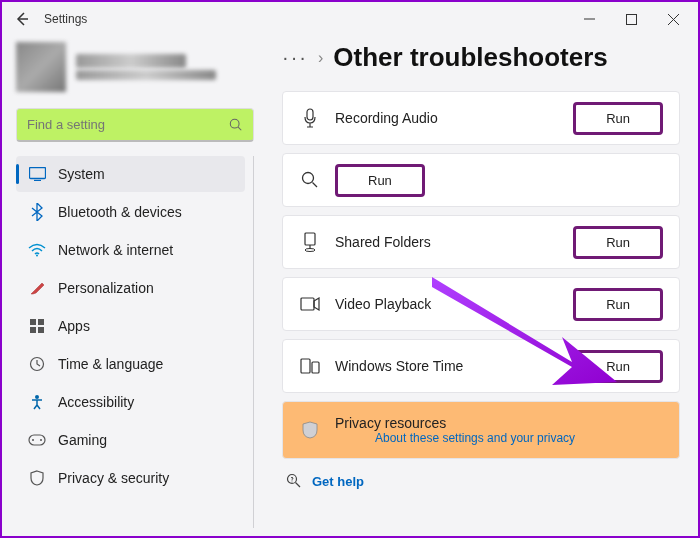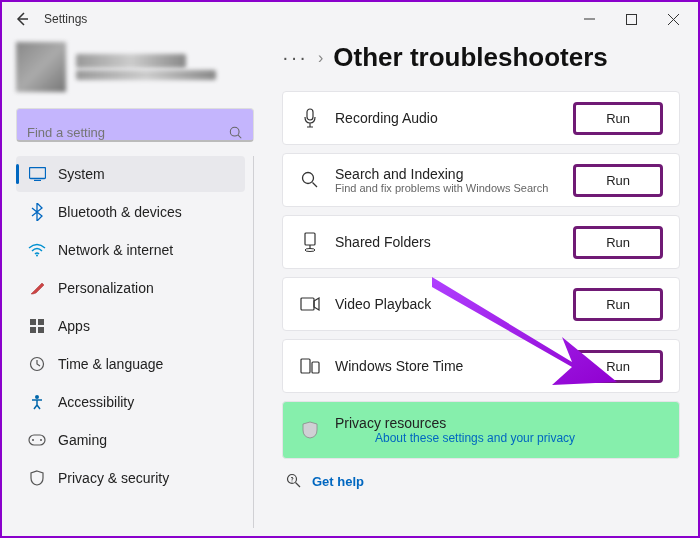--- a/index.html
+++ b/index.html
@@ -10,41 +10,41 @@
   .tb-controls { margin-left: auto; display: flex; }
   .tb-ctrl { width: 42px; height: 32px; display: flex; align-items: center; justify-content: center; color: #333; cursor: pointer; }
   .layout { display: flex; height: 500px; }
   .sidebar { width: 260px; padding: 0 8px 8px 14px; display: flex; flex-direction: column; }
   .profile { height: 62px; display: flex; align-items: center; gap: 10px; margin-bottom: 10px; }
   .avatar { width: 50px; height: 50px; background: linear-gradient(135deg,#888,#aaa,#777); filter: blur(2px); }
   .profile-text { display: flex; flex-direction: column; gap: 2px; }
   .blur-bar { height: 10px; background: linear-gradient(90deg,#999,#ccc,#888); filter: blur(2px); border-radius: 2px; }
   .blur-bar.top { width: 110px; height: 14px; }
   .blur-bar.bot { width: 140px; height: 10px; }
-  .search-box { height: 34px; background: #c4b5fd; border: 1px solid #ddd; border-radius: 4px; display: flex; align-items: flex-end; padding: 0 10px; margin-bottom: 14px; border-bottom: 2px solid #bbb; }
+  .search-box { height: 34px; background: #bef264; border: 1px solid #ddd; border-radius: 4px; display: flex; align-items: center; padding: 0 10px; margin-bottom: 14px; border-bottom: 2px solid #bbb; }
   .search-input { flex: 1; border: none; outline: none; font-size: 13px; color: #555; background: transparent; }
   .nav { flex: 1; overflow: hidden; border-right: 1px solid #d0d0d4; position: relative; }
   .nav-items { display: flex; flex-direction: column; gap: 2px; padding-right: 8px; }
   .nav-item { height: 36px; display: flex; align-items: center; gap: 12px; padding: 0 12px; border-radius: 4px; cursor: pointer; font-size: 14px; color: #222; }
   .nav-item.active { background: #e8e8ec; position: relative; }
   .nav-item.active::before { content: ""; position: absolute; left: 0; top: 8px; bottom: 8px; width: 3px; background: #0067c0; border-radius: 2px; }
   .nav-icon { width: 18px; height: 18px; display: flex; align-items: center; justify-content: center; }
   .main { flex: 1; padding: 6px 18px 10px 20px; overflow: hidden; }
   .breadcrumb { display: flex; align-items: center; gap: 10px; margin-bottom: 18px; }
   .bc-more { font-size: 20px; color: #555; letter-spacing: 2px; cursor: pointer; }
   .bc-chev { color: #888; }
   .bc-title { font-size: 26px; font-weight: 600; color: #111; }
   .cards { display: flex; flex-direction: column; gap: 8px; }
   .card { background: #fff; border: 1px solid #e4e4e8; border-radius: 4px; padding: 0 16px; display: flex; align-items: center; gap: 14px; min-height: 54px; }
   .card-icon { width: 22px; height: 22px; display: flex; align-items: center; justify-content: center; color: #333; }
   .card-text { flex: 1; display: flex; flex-direction: column; }
   .card-title { font-size: 14px; color: #222; }
   .card-sub { font-size: 11px; color: #666; }
   .run-btn { background: #fff; border: 3px solid #701a75; border-radius: 4px; padding: 6px 30px; font-size: 13px; cursor: pointer; color: #222; }
-  .privacy-card { background: #86efac; border: 1px solid #e4e4e8; border-radius: 4px; padding: 12px 16px; display: flex; align-items: center; gap: 14px; min-height: 58px; }
+  .privacy-card { background: #fdba74; border: 1px solid #e4e4e8; border-radius: 4px; padding: 12px 16px; display: flex; align-items: center; gap: 14px; min-height: 58px; }
   .privacy-link { font-size: 12px; color: #0067c0; cursor: pointer; margin-left: 40px; }
   .help-row { display: flex; align-items: center; gap: 10px; margin-top: 14px; padding-left: 4px; font-weight: bold; }
   .help-link { font-size: 13px; color: #0067c0; cursor: pointer; }
   .arrow-overlay { position: absolute; pointer-events: none; }
   svg { display: block; }
 </style>
 </head>
 <body>
 
 <div class="titlebar">
@@ -201,24 +201,20 @@
         <button class="run-btn">Run</button>
       </div>
 
       <div class="card">
         <span class="card-icon">
             <svg width="18" height="18" viewBox="0 0 18 18">
               <circle cx="7" cy="7" r="5.5" stroke="#333" fill="none" stroke-width="1.3"></circle>
               <line x1="11.5" y1="11.5" x2="16" y2="16" stroke="#333" stroke-width="1.3"></line>
             </svg>
           </span>
-        <div class="card-text">
-          <span class="card-title">Search and Indexing</span>
-          <span class="card-sub">Find and fix problems with Windows Search</span>
-        </div>
         <button class="run-btn">Run</button>
       </div>
 
       <div class="card">
         <span class="card-icon">
             <svg width="16" height="20" viewBox="0 0 16 20">
               <rect x="3" y="1" width="10" height="12" rx="1" stroke="#333" fill="none" stroke-width="1.2"></rect>
               <line x1="8" y1="13" x2="8" y2="17" stroke="#333" stroke-width="1.2"></line>
               <ellipse cx="8" cy="18" rx="5" ry="1.5" stroke="#333" fill="none" stroke-width="1"></ellipse>
             </svg>

